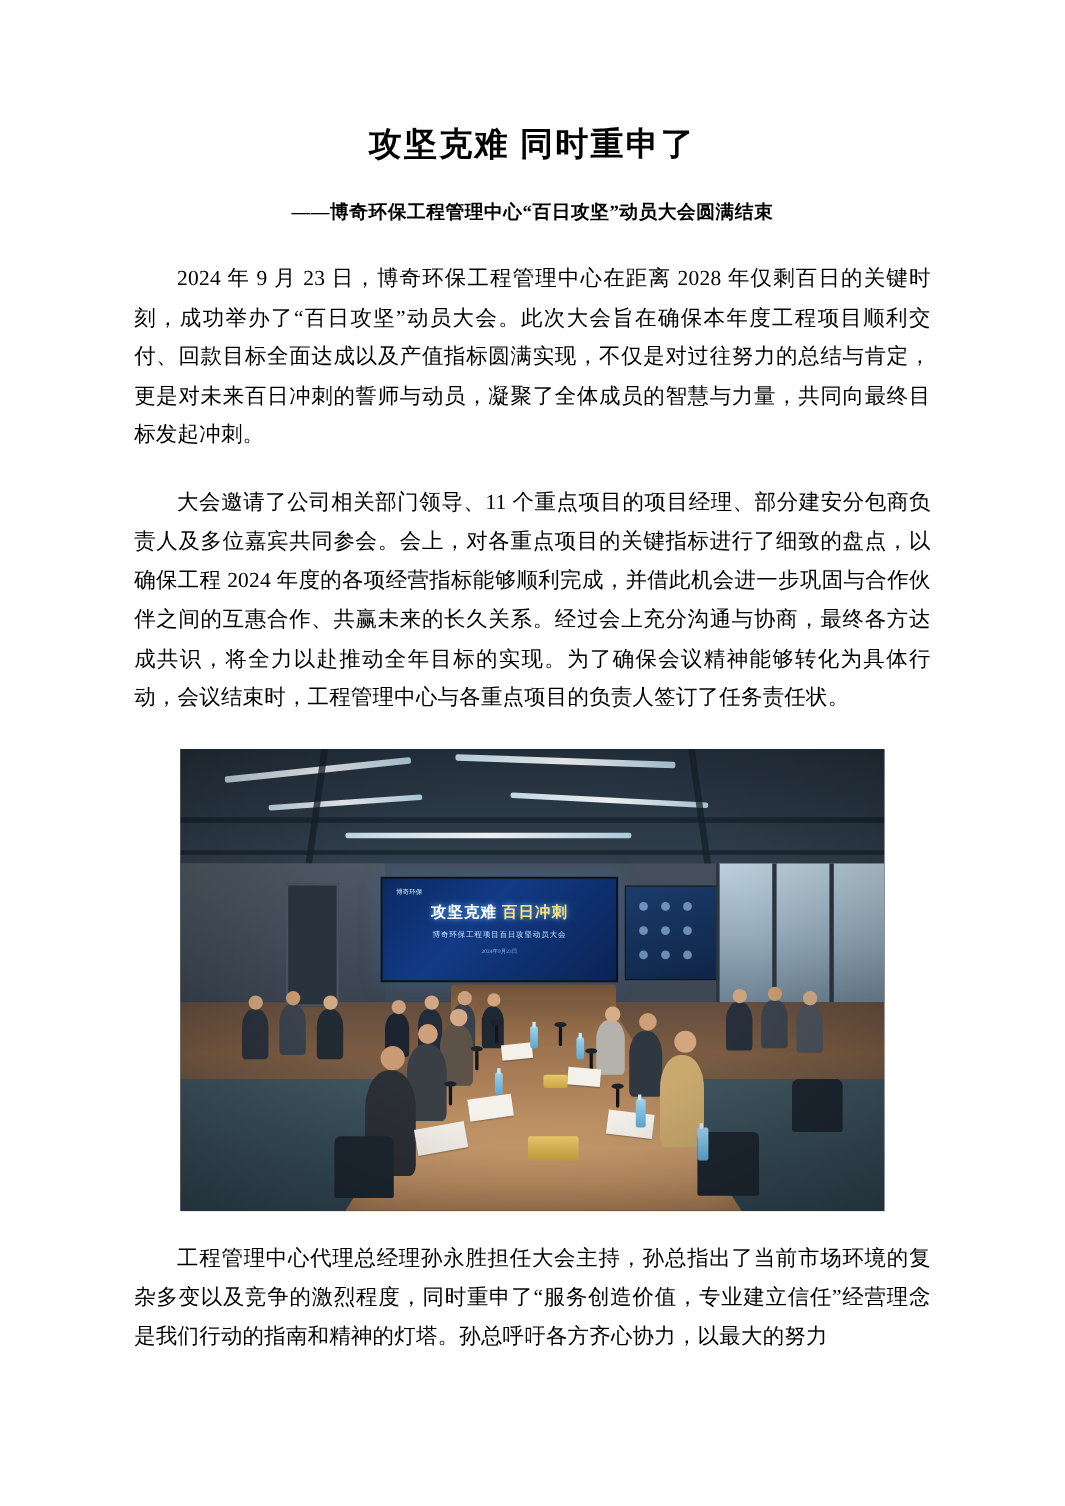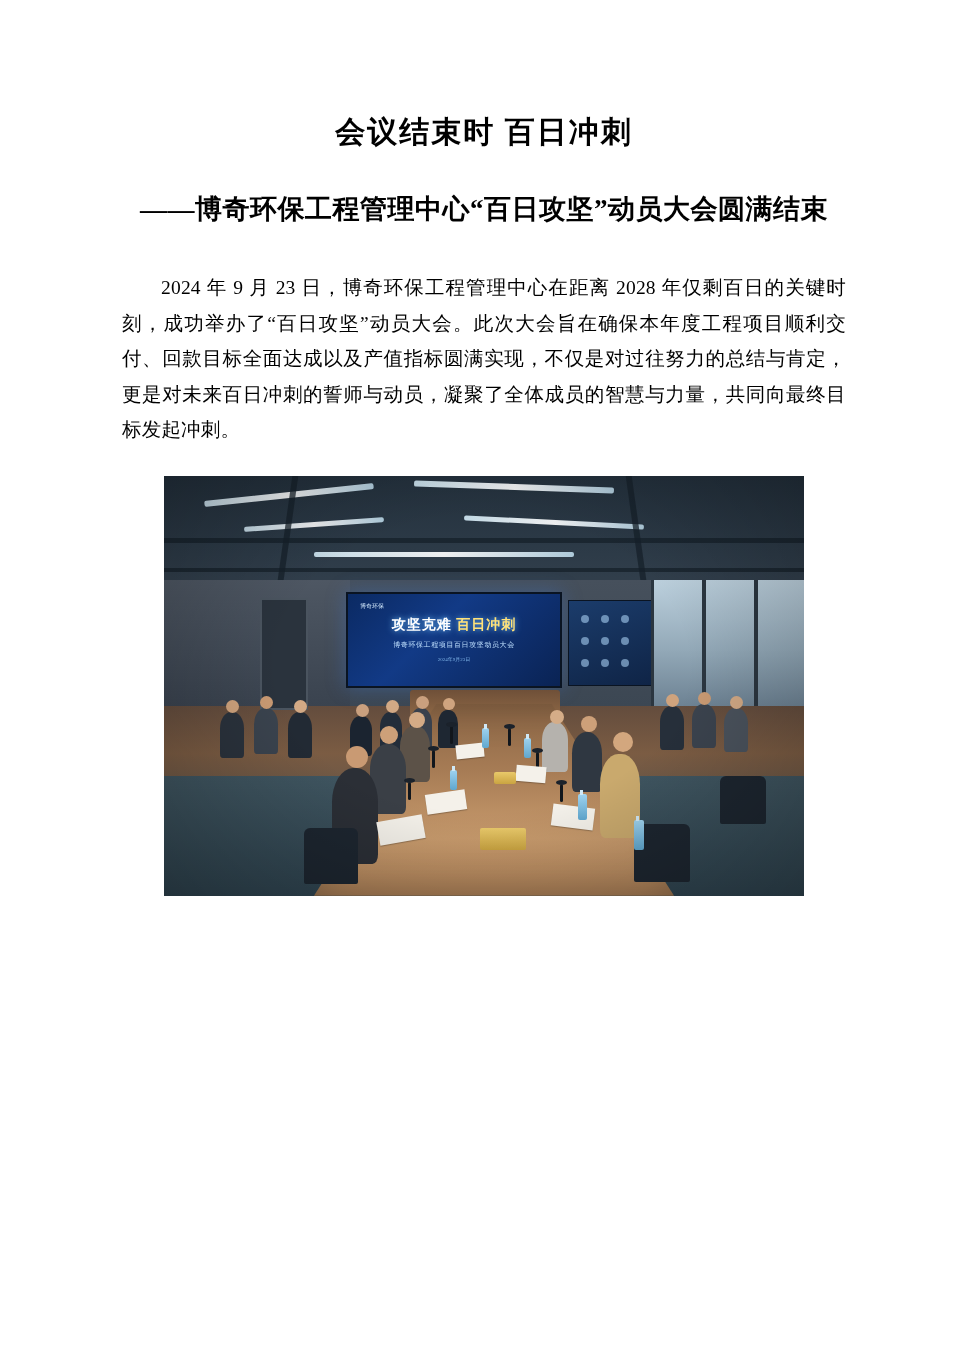--- a/index.html
+++ b/index.html
@@ -26,26 +26,26 @@
     margin: 0;
     padding-top: 112px;
     text-align: center;
     font-family: "Liberation Serif", "DejaVu Serif", serif;
     font-weight: bold;
     font-size: 30px;
     letter-spacing: 2px;
     line-height: 1.35;
   }
   .doc-subtitle {
-    margin: 16px;
+    margin: 6px;
     padding-top: 22px;
     text-align: center;
     font-family: "Liberation Serif", "DejaVu Serif", serif;
     font-weight: bold;
-    font-size: 27px;
+    font-size: 17px;
     letter-spacing: 0.5px;
     line-height: 1.4;
   }
   .body-text {
     margin: 0;
     padding-top: 26px;
     font-size: 19.5px;
     line-height: 1.82;
     text-align: justify;
     text-justify: inter-ideograph;
@@ -184,26 +184,27 @@
     position: absolute; inset: 0;
     background: radial-gradient(ellipse at 50% 45%, rgba(0,0,0,0) 45%, rgba(0,0,0,0.28) 100%);
     pointer-events: none;
   }
 </style>
 </head>
 <body>
 
 <div class="page">
 
-  <h1 class="doc-title">会议结束时  百日冲刺</h1>
+  <h1 class="doc-title">攻坚克难  同时重申了</h1>
 
   <h2 class="doc-subtitle">——博奇环保工程管理中心“百日攻坚”动员大会圆满结束</h2>
 
   <p class="body-text">2024 年 9 月 23 日，博奇环保工程管理中心在距离 2028 年仅剩百日的关键时刻，成功举办了“百日攻坚”动员大会。此次大会旨在确保本年度工程项目顺利交付、回款目标全面达成以及产值指标圆满实现，不仅是对过往努力的总结与肯定，更是对未来百日冲刺的誓师与动员，凝聚了全体成员的智慧与力量，共同向最终目标发起冲刺。</p>
 
+  <p class="body-text">大会邀请了公司相关部门领导、11 个重点项目的项目经理、部分建安分包商负责人及多位嘉宾共同参会。会上，对各重点项目的关键指标进行了细致的盘点，以确保工程 2024 年度的各项经营指标能够顺利完成，并借此机会进一步巩固与合作伙伴之间的互惠合作、共赢未来的长久关系。经过会上充分沟通与协商，最终各方达成共识，将全力以赴推动全年目标的实现。为了确保会议精神能够转化为具体行动，会议结束时，工程管理中心与各重点项目的负责人签订了任务责任状。</p>
 
   <div class="figure">
     <div class="photo">
 
       <div class="ceiling">
         <div class="strip" style="left:40px; top:16px; width:170px; height:6px; transform:rotate(-6deg);"></div>
         <div class="strip" style="left:250px; top:8px; width:200px; height:6px; transform:rotate(2deg);"></div>
         <div class="strip" style="left:80px; top:46px; width:140px; height:5px; transform:rotate(-4deg);"></div>
         <div class="strip" style="left:300px; top:44px; width:180px; height:5px; transform:rotate(3deg);"></div>
         <div class="strip" style="left:150px; top:76px; width:260px; height:5px;"></div>
@@ -311,14 +312,15 @@
       <div class="bottle" style="left:414px; top:318px; height:26px; width:9px;"></div>
       <div class="bottle" style="left:470px; top:344px; height:30px; width:10px;"></div>
 
       <div class="box-yellow" style="left:316px; top:352px; width:46px; height:22px;"></div>
       <div class="box-yellow" style="left:330px; top:296px; width:22px; height:12px;"></div>
 
       <div class="vignette"></div>
     </div>
   </div>
 
+  <p class="body-text">工程管理中心代理总经理孙永胜担任大会主持，孙总指出了当前市场环境的复杂多变以及竞争的激烈程度，同时重申了“服务创造价值，专业建立信任”经营理念是我们行动的指南和精神的灯塔。孙总呼吁各方齐心协力，以最大的努力</p>
 
 </div>
 
 </body></html>

